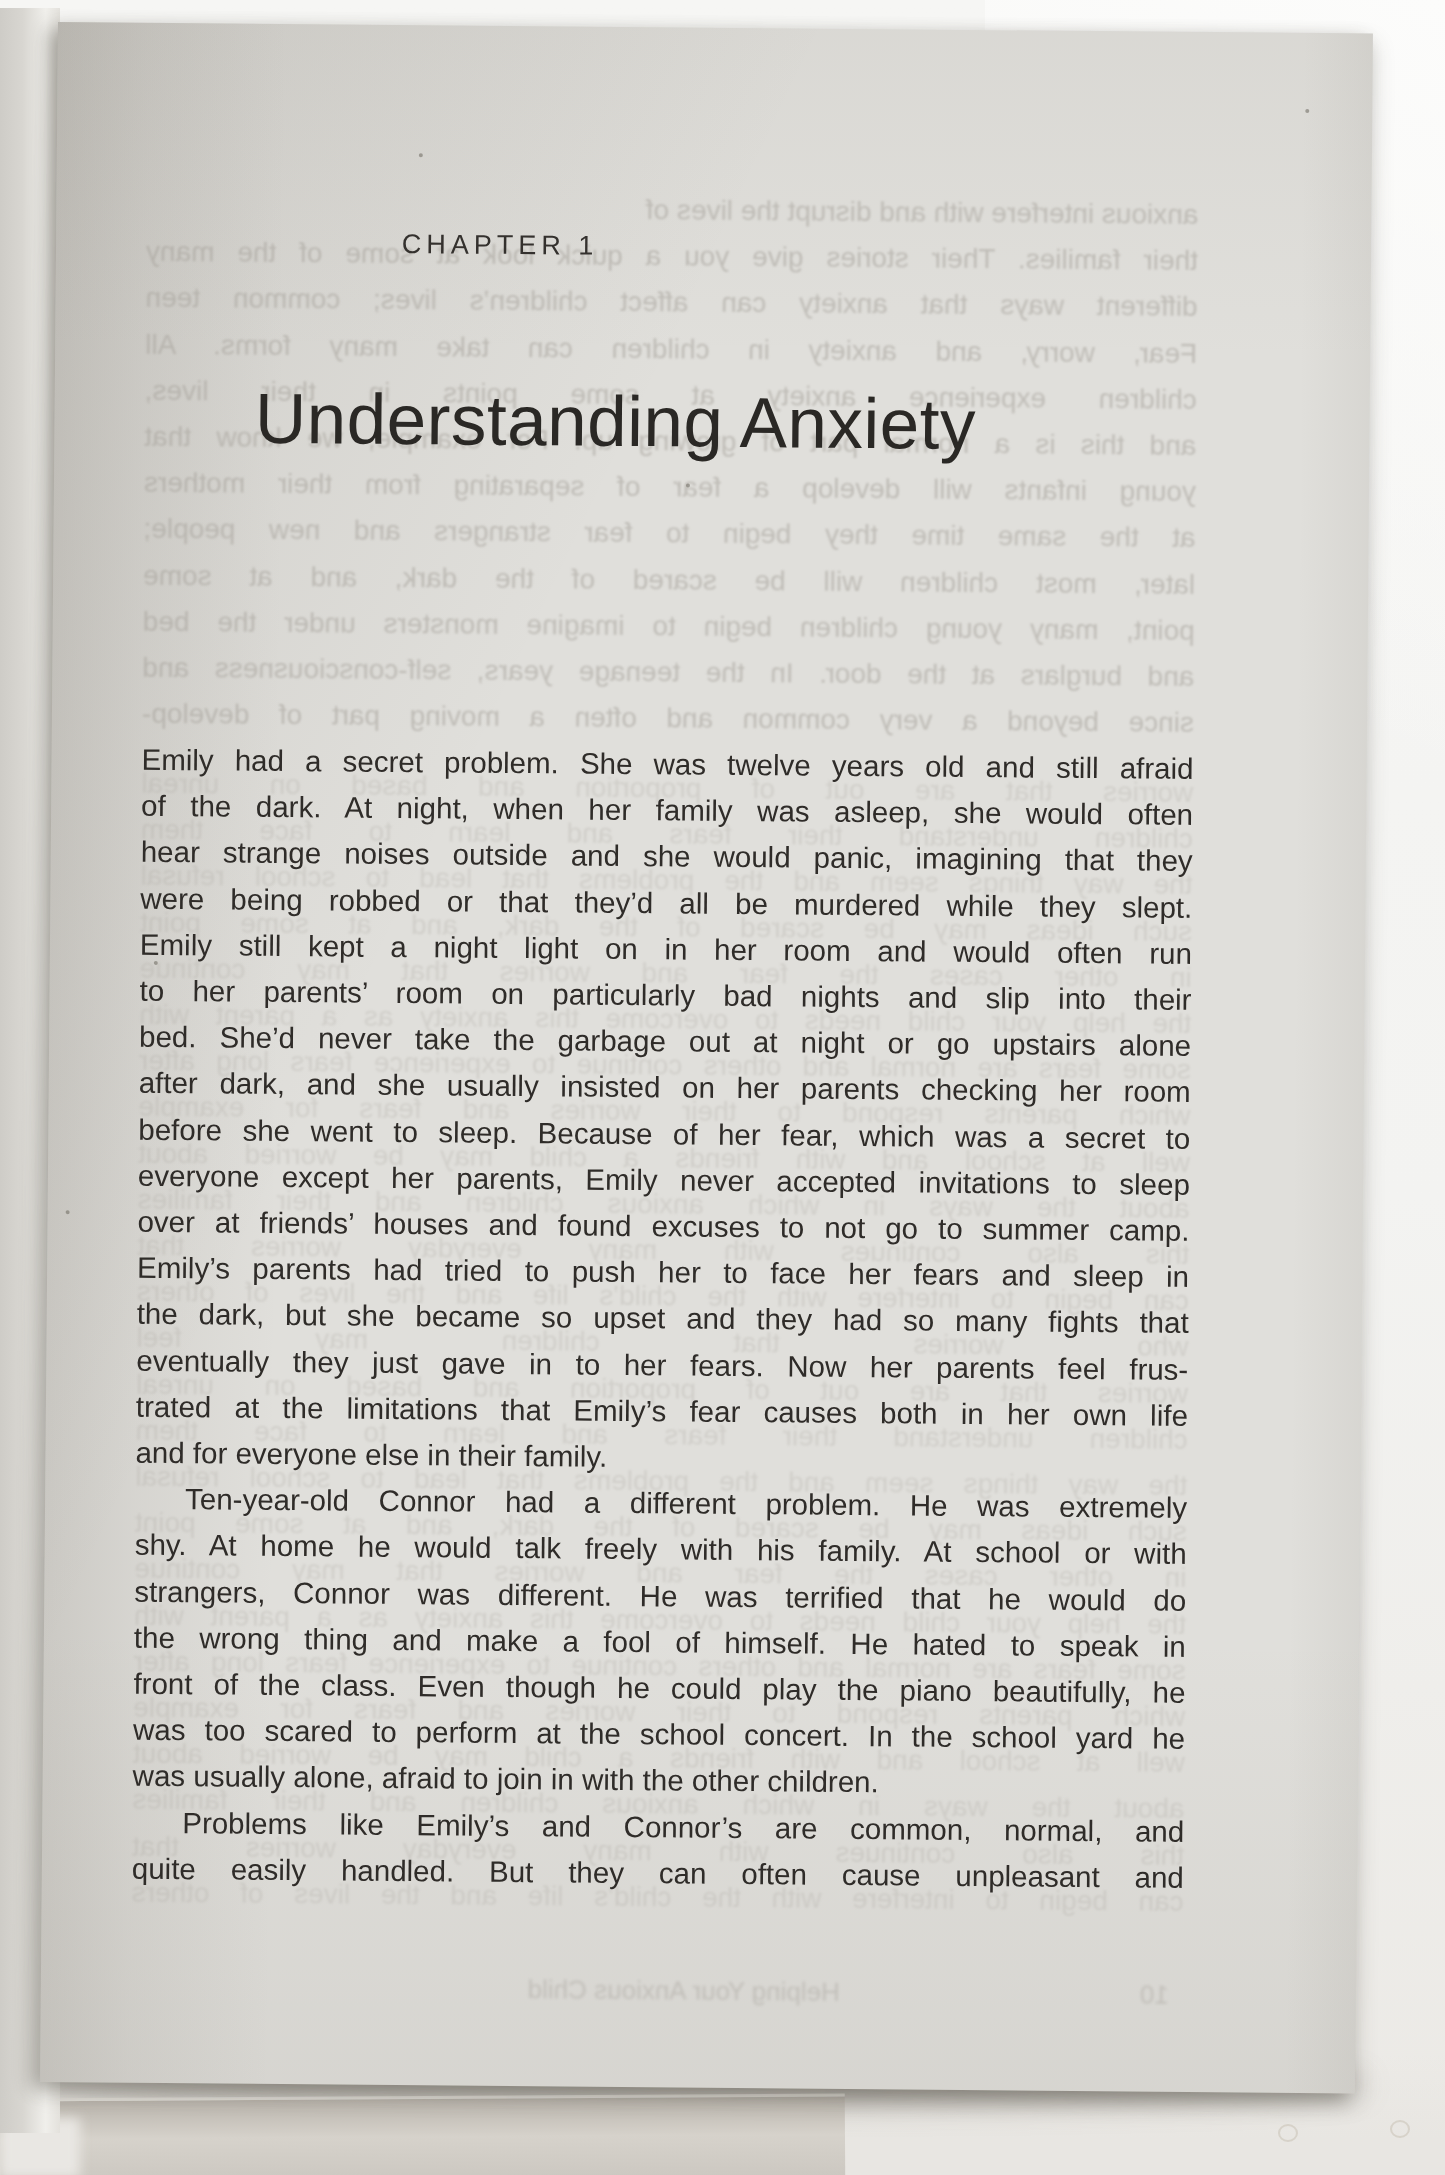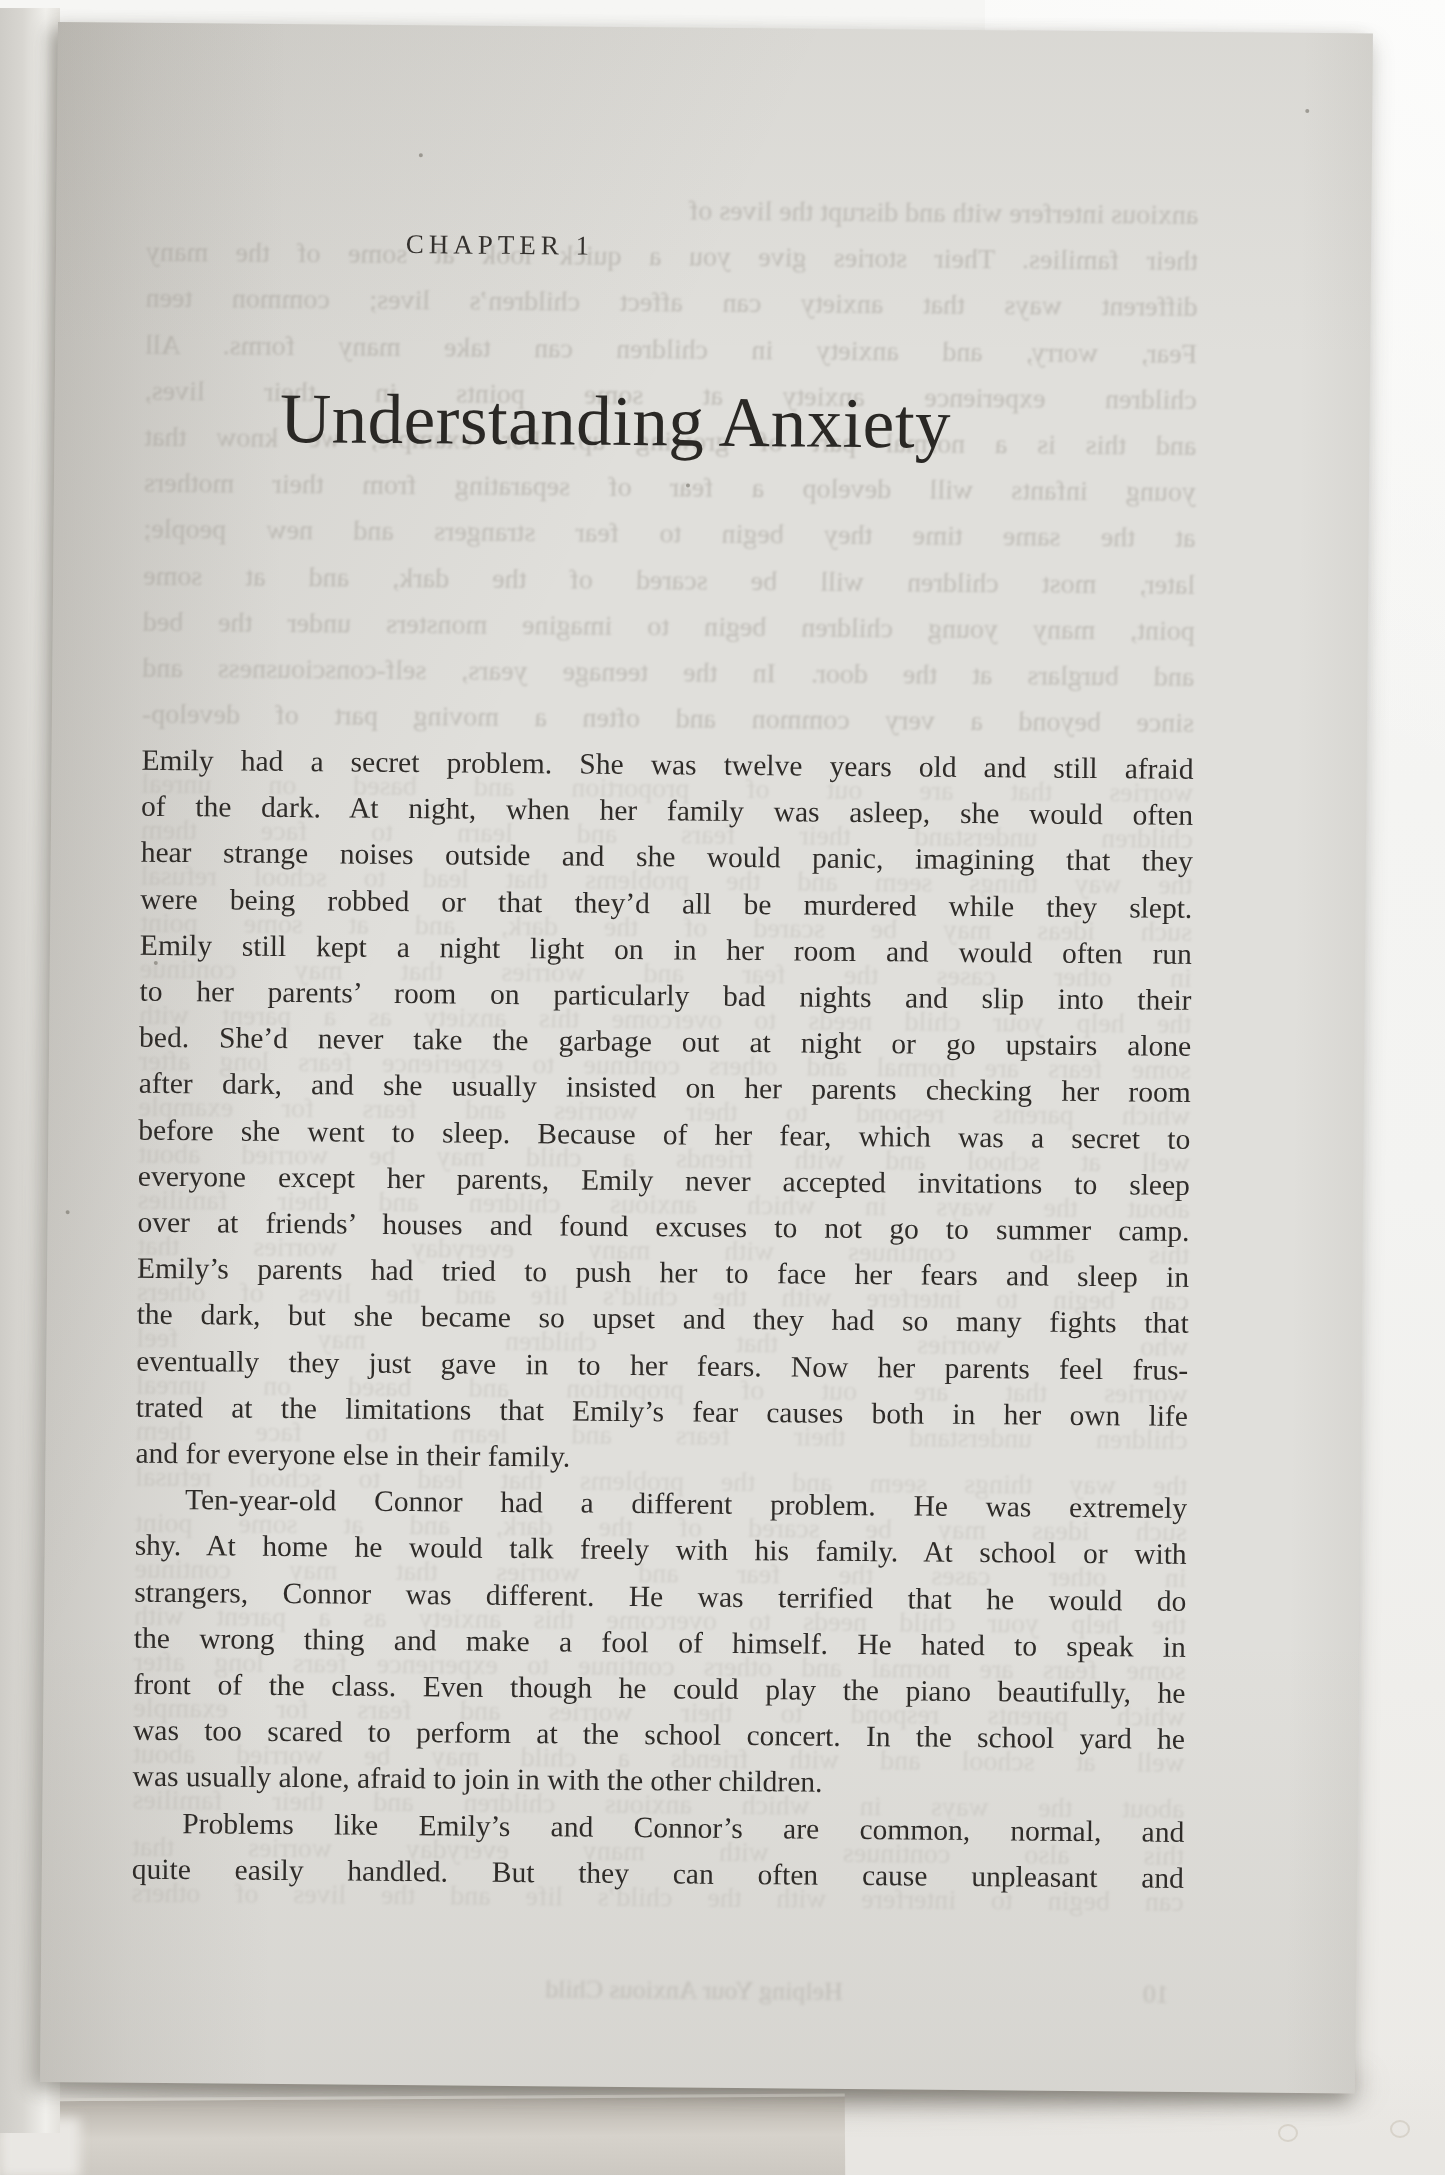--- a/index.html
+++ b/index.html
@@ -1,19 +1,19 @@
 <!DOCTYPE html>
 <html><head>
 <meta charset="utf-8">
 <style>
   html,body{margin:0;padding:0;background:#e9e8e4;}
   .scene{
     position:relative;width:1445px;height:2175px;overflow:hidden;
     background:linear-gradient(180deg,#f6f6f4 0%,#f3f3f1 55%,#ebe9e5 100%);
-    font-family:Liberation Serif, serif;
+    font-family:Liberation Sans, sans-serif;
   }
   
   .bg-sheen{position:absolute;right:0;top:0;width:460px;height:1000px;
     background:linear-gradient(205deg,#fcfcfb 0%,rgba(252,252,251,0) 65%);}
   .bg-bottom-right{position:absolute;right:0;bottom:0;width:620px;height:120px;
     background:linear-gradient(180deg,rgba(233,231,227,0),#e8e6e2 70%);}
   
   .underpages{position:absolute;left:0;top:2096px;width:845px;height:84px;
     background:linear-gradient(180deg,#b9b4ac 0%,#d6d2cb 45%,#cbc7c0 100%);
     border-top:3px solid #e0ddd7;transform:rotate(-0.35deg);}

